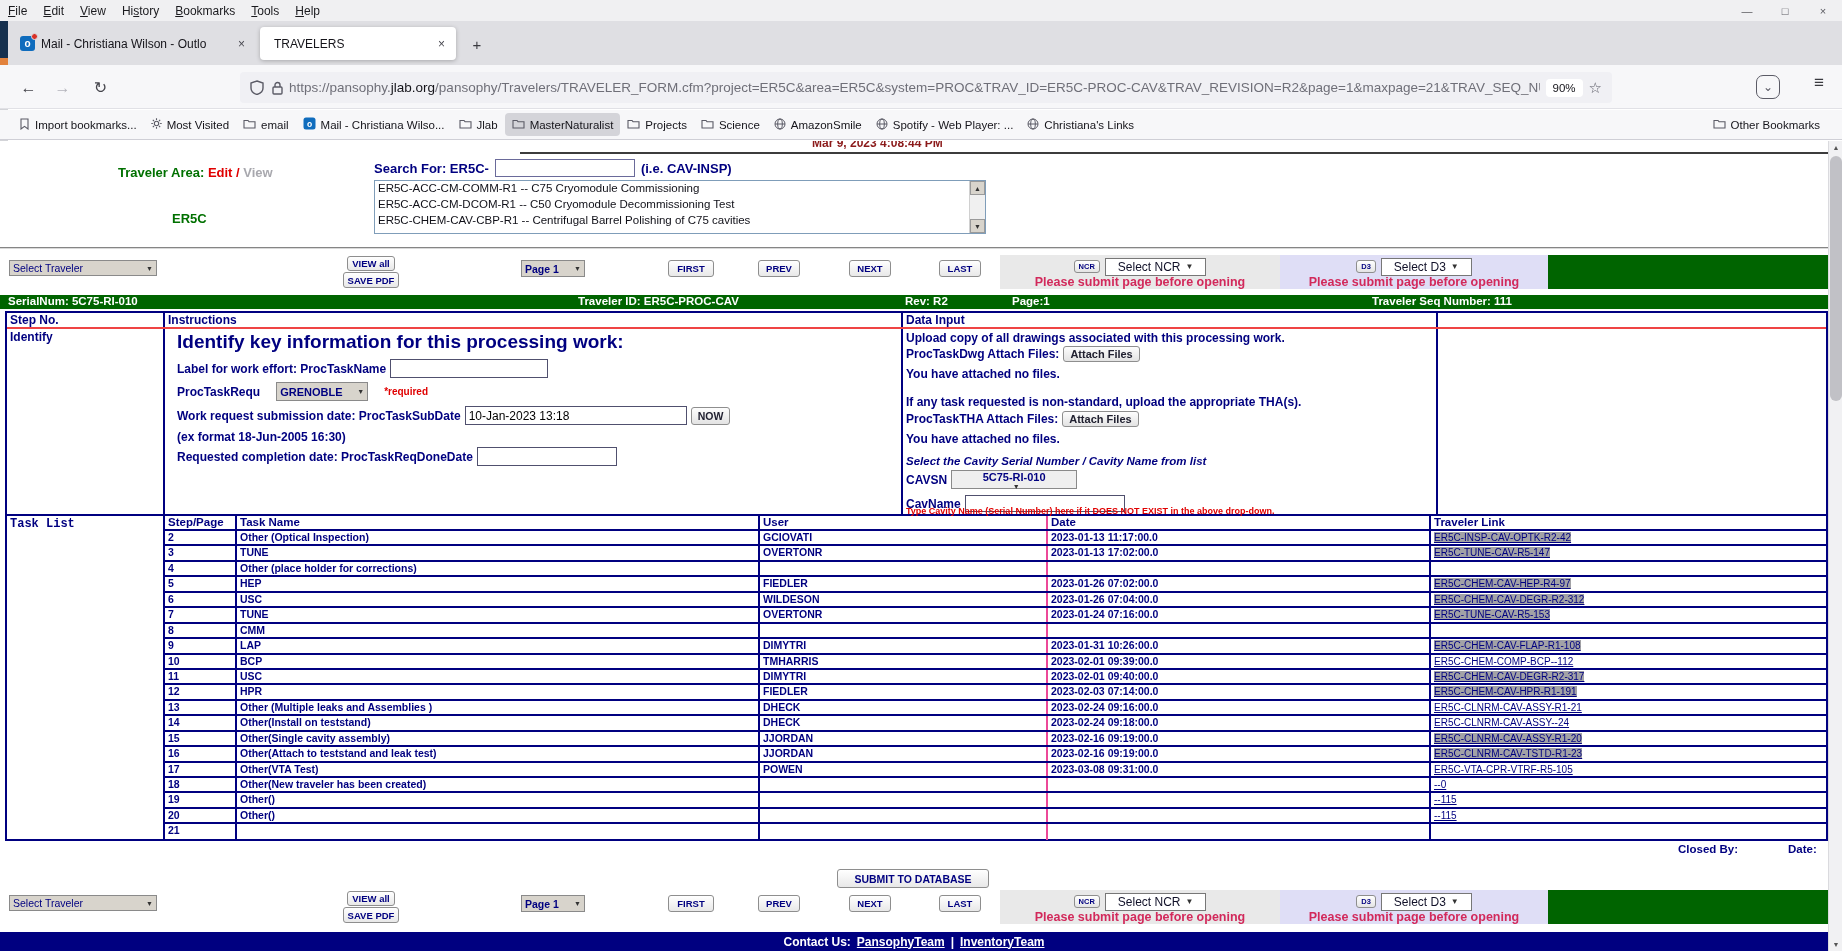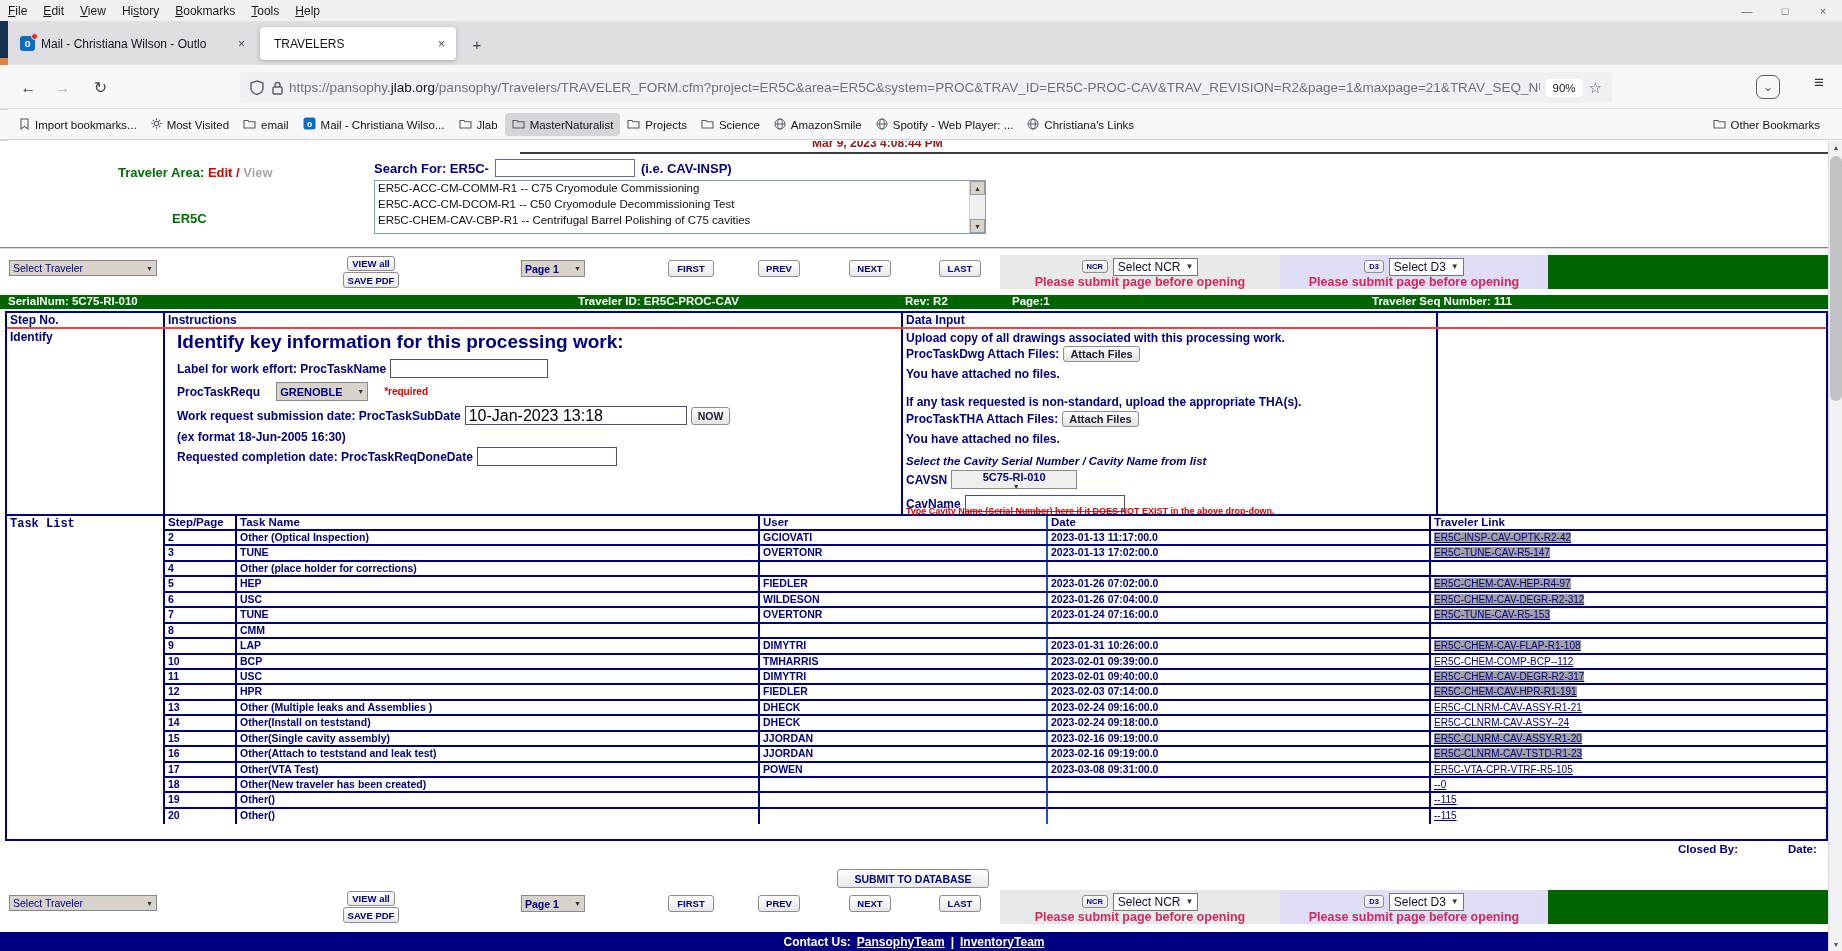--- a/index.html
+++ b/index.html
@@ -98,21 +98,21 @@
   .btn-prev  { position:absolute; left:758px; top:5px; width:42px; height:17px; }
   .btn-next  { position:absolute; left:849px; top:5px; width:42px; height:17px; }
   .btn-last  { position:absolute; left:939px; top:5px; width:42px; height:17px; }
   .ncr-zone { position:absolute; left:1000px; top:0; width:280px; height:34px; background:#e9e9e9; }
   .d3-zone  { position:absolute; left:1280px; top:0; width:268px; height:34px; background:#dfdef6; }
   .new-zone { position:absolute; left:1548px; top:0; width:280px; height:34px; background:#006400; }
   .zone-top { display:flex; align-items:center; justify-content:center; gap:5px; height:20px; padding-top:3px; }
   .mini-btn { background:linear-gradient(#ffffff,#e4e4e4); border:1px solid #8e8e8e; border-radius:3px;
     color:#000080; font-weight:bold; font-size:7.5px; padding:1px 4px; }
   .zone-select { display:inline-flex; align-items:center; background:#fff; border:1px solid #777;
-    color:#101028; font-size:12px; height:18px; padding:0 4px; gap:5px; }
+    color:#101028; font-size:12px; height:18px; padding:0 12px; gap:5px; }
   .zone-select .arr { font-size:8px; color:#333; }
   .zone-warning { text-align:center; color:#d2295b; font-weight:bold; font-size:12.5px; }
 
   #green-bar { position:absolute; left:0; top:154px; width:1828px; height:14px; background:#006400;
     color:#fff; font-weight:bold; font-size:11.5px; }
   #green-bar span { position:absolute; top:0; white-space:nowrap; }
 
   
   #main-table { position:absolute; left:5px; top:170px; width:1823px; height:530px;
     border:2px solid #000080; background:#fff; }
@@ -124,21 +124,21 @@
   .ch3 { flex:1; }
 
   #identify-row { display:flex; height:187px; border-bottom:2px solid #000080; }
   #identify-row > div { position:relative; }
   .idc0 { width:158px; border-right:2px solid #000080; }
   .idc1 { width:738px; border-right:2px solid #000080; }
   .idc2 { width:535px; border-right:2px solid #000080; }
   .idc3 { flex:1; }
   .fl { position:absolute; white-space:nowrap; font-size:12px; font-weight:bold; color:#000080;
     display:flex; align-items:center; gap:4px; }
-  .fl input { height:19px; border:1px solid #50506e; font-size:16px; padding:0 3px; }
+  .fl input { height:19px; border:1px solid #50506e; font-size:12px; padding:0 3px; }
   .req { color:#e00000; font-size:10px; }
   .id-heading { position:absolute; left:12px; top:2px; font-size:19px; font-weight:bold; color:#000080; }
   .attach-btn { background:linear-gradient(#fdfdfd,#e3e3e3); border:1px solid #8e8e8e; border-radius:3px;
     color:#202030; font-size:11px; padding:1px 6px;text-align:center; }
   .now-btn { background:linear-gradient(#fdfdfd,#e3e3e3); border:1px solid #8e8e8e; border-radius:3px;
     color:#202030; font-weight:bold; font-size:10.5px; padding:2px 6px; }
   .italic-line { font-style:italic; }
   .red-small { color:#e00000; font-size:9px; font-weight:bold; }
 
   #task-section { display:flex; height:auto; }
@@ -147,21 +147,21 @@
   #task-right { flex:1; }
   .trow { display:flex; height:15.45px; border-bottom:2px solid #000080; }
   .trow:last-child { border-bottom:none; }
   .trow > div { font-size:10.5px; font-weight:bold; color:#000080; padding:0 3px; white-space:nowrap;
     overflow:hidden; }
   .trow.head { height:15px; }
   .trow.head > div { font-size:11.5px; }
   .tc-step { width:70px; }
   .tc-task { width:523px; border-left:2px solid #000080; }
   .tc-user { width:288px; border-left:2px solid #000080; }
-  .tc-date { width:383px; border-left:2px solid #1d4ed8; }
+  .tc-date { width:383px; border-left:2px solid #ec4899; }
   .tc-link { flex:1; border-left:2px solid #000080; }
   .tlink { color:#000080; text-decoration:underline; font-size:10px; font-weight:normal; }
   .tlink.hl { background:#a2a2a6; }
 
   #closed-line { position:absolute; left:0; top:702px; width:1828px; height:15px; font-size:11.5px;
     font-weight:bold; color:#000080; }
   #closed-line span { position:absolute; }
   #submit-btn { position:absolute; left:837px; top:728px; width:152px; height:19px; font-size:10.5px; }
 
   #footer { position:absolute; left:0; top:791px; width:1828px; height:19px; background:#000080;
@@ -625,20 +625,27 @@
                 <div class="tc-date"></div>
                 <div class="tc-link"><span class="tlink">--115</span></div>
               </div>
               <div class="trow">
                 <div class="tc-step">20</div>
                 <div class="tc-task">Other()</div>
                 <div class="tc-user"></div>
                 <div class="tc-date"></div>
                 <div class="tc-link"><span class="tlink">--115</span></div>
               </div>
+              <div class="trow">
+                <div class="tc-step">21</div>
+                <div class="tc-task"></div>
+                <div class="tc-user"></div>
+                <div class="tc-date"></div>
+                <div class="tc-link"></div>
+              </div>
             </div>
         </div>
       </div>
     </div>
 
     <div id="closed-line">
       <span style="left:1678px;">Closed By:</span>
       <span style="left:1788px;">Date:</span>
     </div>
 

